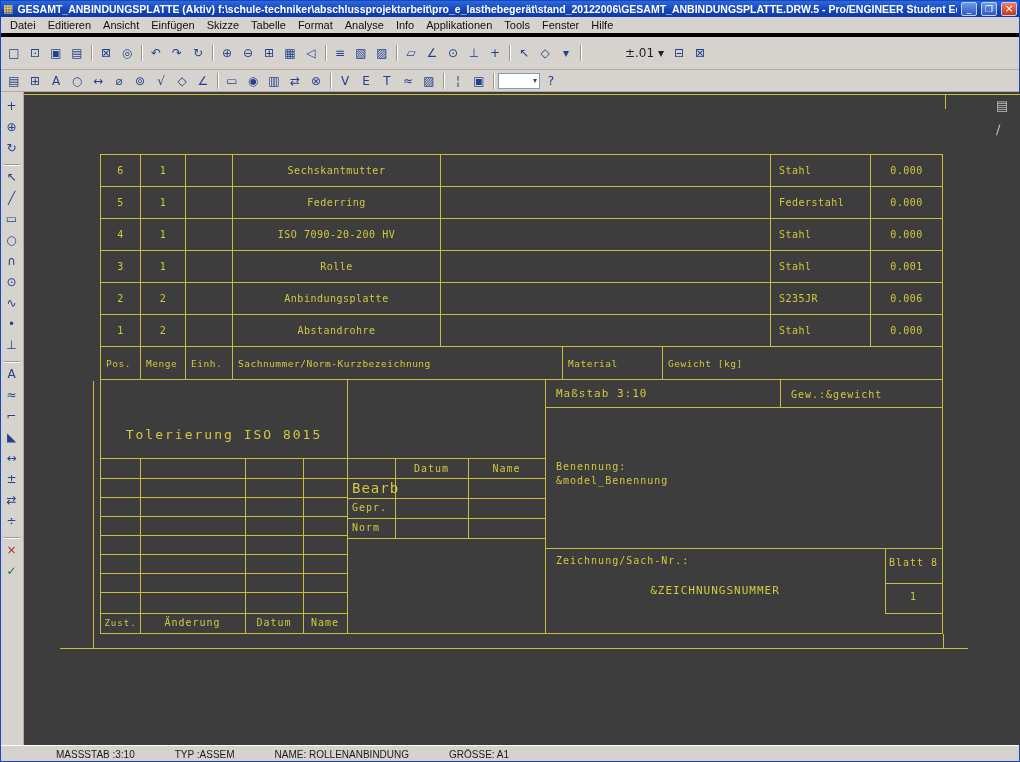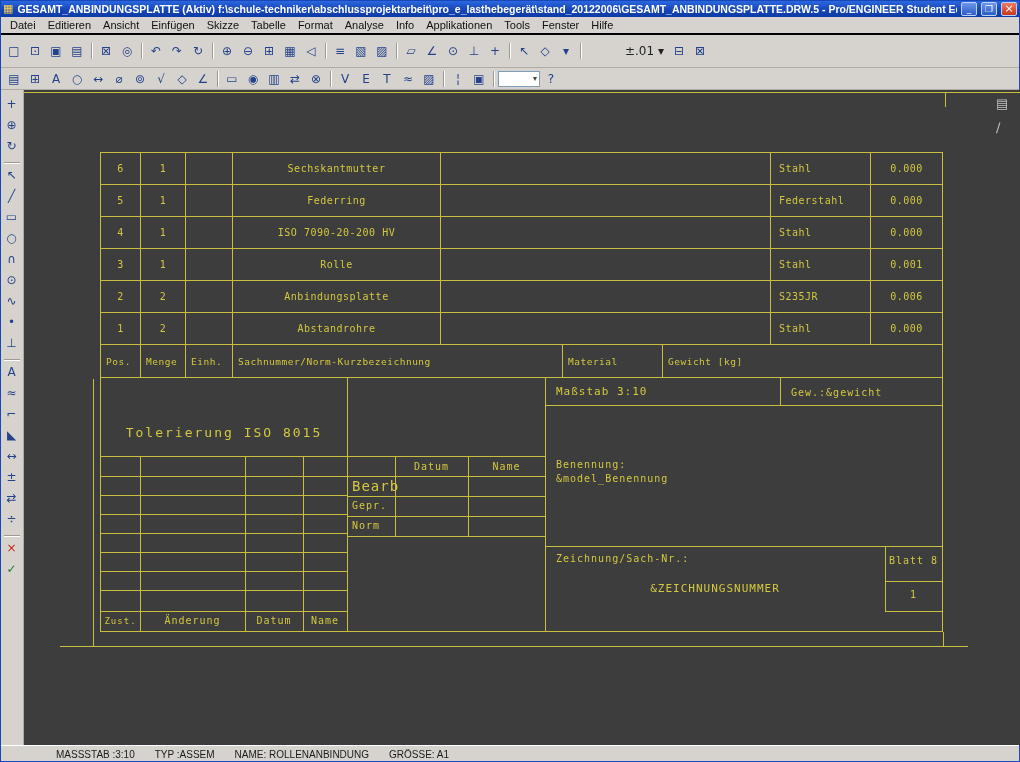--- a/index.html
+++ b/index.html
@@ -12,21 +12,21 @@
               display:flex; align-items:center; padding:0 3px; gap:4px; }
   .app-icon { color:#ffd24a; font-size:11px; line-height:1; font-family:"DejaVu Sans",sans-serif; }
   .title-text { color:#fff; font-size:10.5px; font-weight:bold; white-space:nowrap; overflow:hidden; flex:1; }
   .win-btn { width:16px; height:14px; display:flex; align-items:center; justify-content:center; font-size:9px;
              color:#fff; border:1px solid #bcd0f8; border-radius:2px;
              background:linear-gradient(180deg,#6f96e8,#2c5bc4); font-family:"DejaVu Sans",sans-serif; }
   .win-btn.close { background:linear-gradient(180deg,#ef7a62,#c33a1d); font-size:11px; }
 
   
   .menubar { flex:0 0 18px; background:#d6d3ce; display:flex; align-items:center; padding-left:4px;
-             border-bottom:2px solid #000000; }
+             border-bottom:4px solid #000000; }
   .menu-item { font-size:11px; padding:2px 6px; color:#111; white-space:nowrap; }
 
   
   .toolbar { flex:0 0 22px; background:#d6d3ce; display:flex; align-items:center; padding-left:4px;
              border-bottom:1px solid #b0aca4; gap:1px; }
   .tb { width:20px; height:19px; display:flex; align-items:center; justify-content:center; font-size:12px;
         color:#23418c; font-family:"DejaVu Sans",sans-serif; }
   .toolbar .sep { width:7px; height:18px; position:relative; }
   .toolbar .sep::before { content:""; position:absolute; left:3px; top:1px; width:1px; height:16px;
                           background:#9d998f; box-shadow:1px 0 0 #fff; }
@@ -64,21 +64,21 @@
         font-family:"DejaVu Sans Mono", monospace; }
   .w1{width:40px}.w2{width:45px}.w3{width:47px}.w4{width:208px}.w5{width:330px}.w6{width:100px}
   .w7{flex:1; border-right:none}
   .bc.left { justify-content:flex-start; padding-left:8px; }
   .bom-row.header .bc { justify-content:flex-start; padding-left:5px; font-size:9.5px; }
 
   
   .tblock { position:absolute; left:76px; top:287px; width:843px; height:255px; border:1px solid #c9be3e; }
 
   
-  .statusbar { flex:0 0 17px; background:#d6d3ce; display:flex; align-items:center; gap:20px;
+  .statusbar { flex:0 0 17px; background:#d6d3ce; display:flex; align-items:center; gap:40px;
                padding-left:56px; font-size:10px; color:#1a1a1a; border-top:1px solid #fff; }
 </style>
 </head>
 <body>
 
 <div class="window">
 
   <div class="titlebar">
     <span class="app-icon">▦</span>
     <span class="title-text">GESAMT_ANBINDUNGSPLATTE (Aktiv) f:\schule-techniker\abschlussprojektarbeit\pro_e_lasthebegerät\stand_20122006\GESAMT_ANBINDUNGSPLATTE.DRW.5 - Pro/ENGINEER Student Edition (for educational use only)</span>

